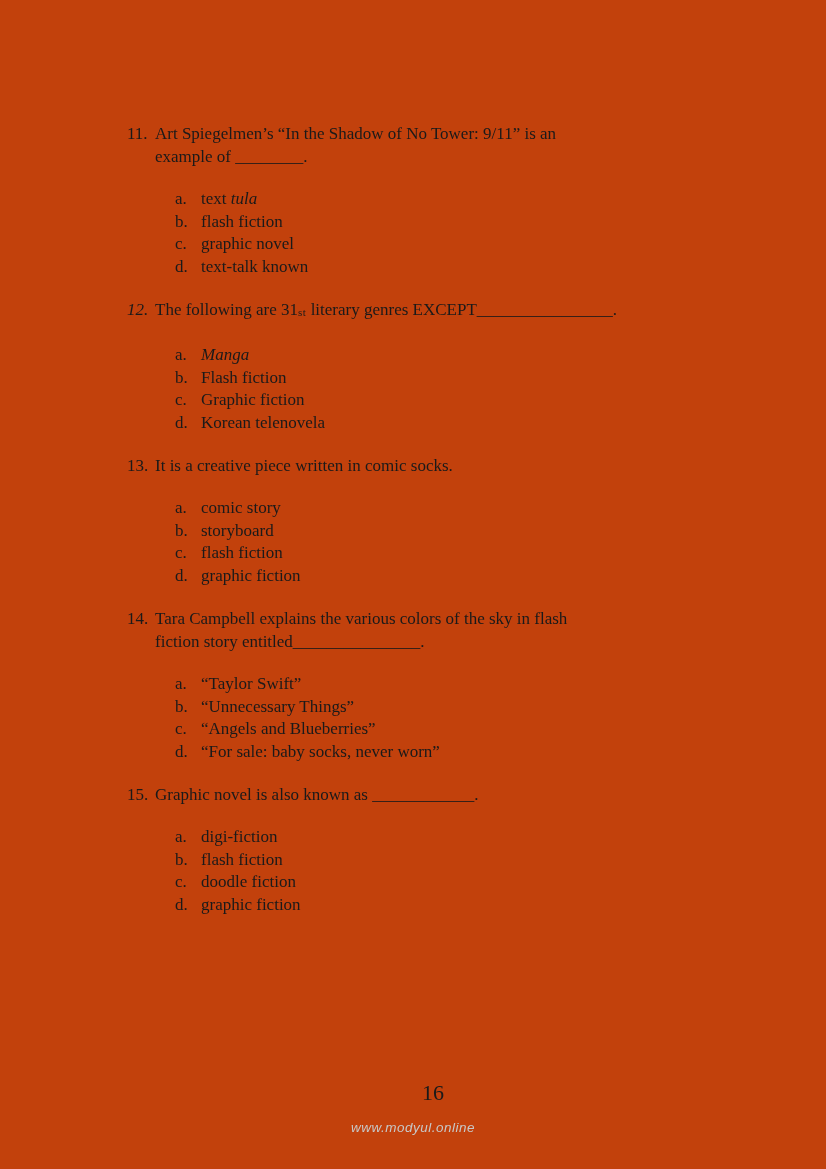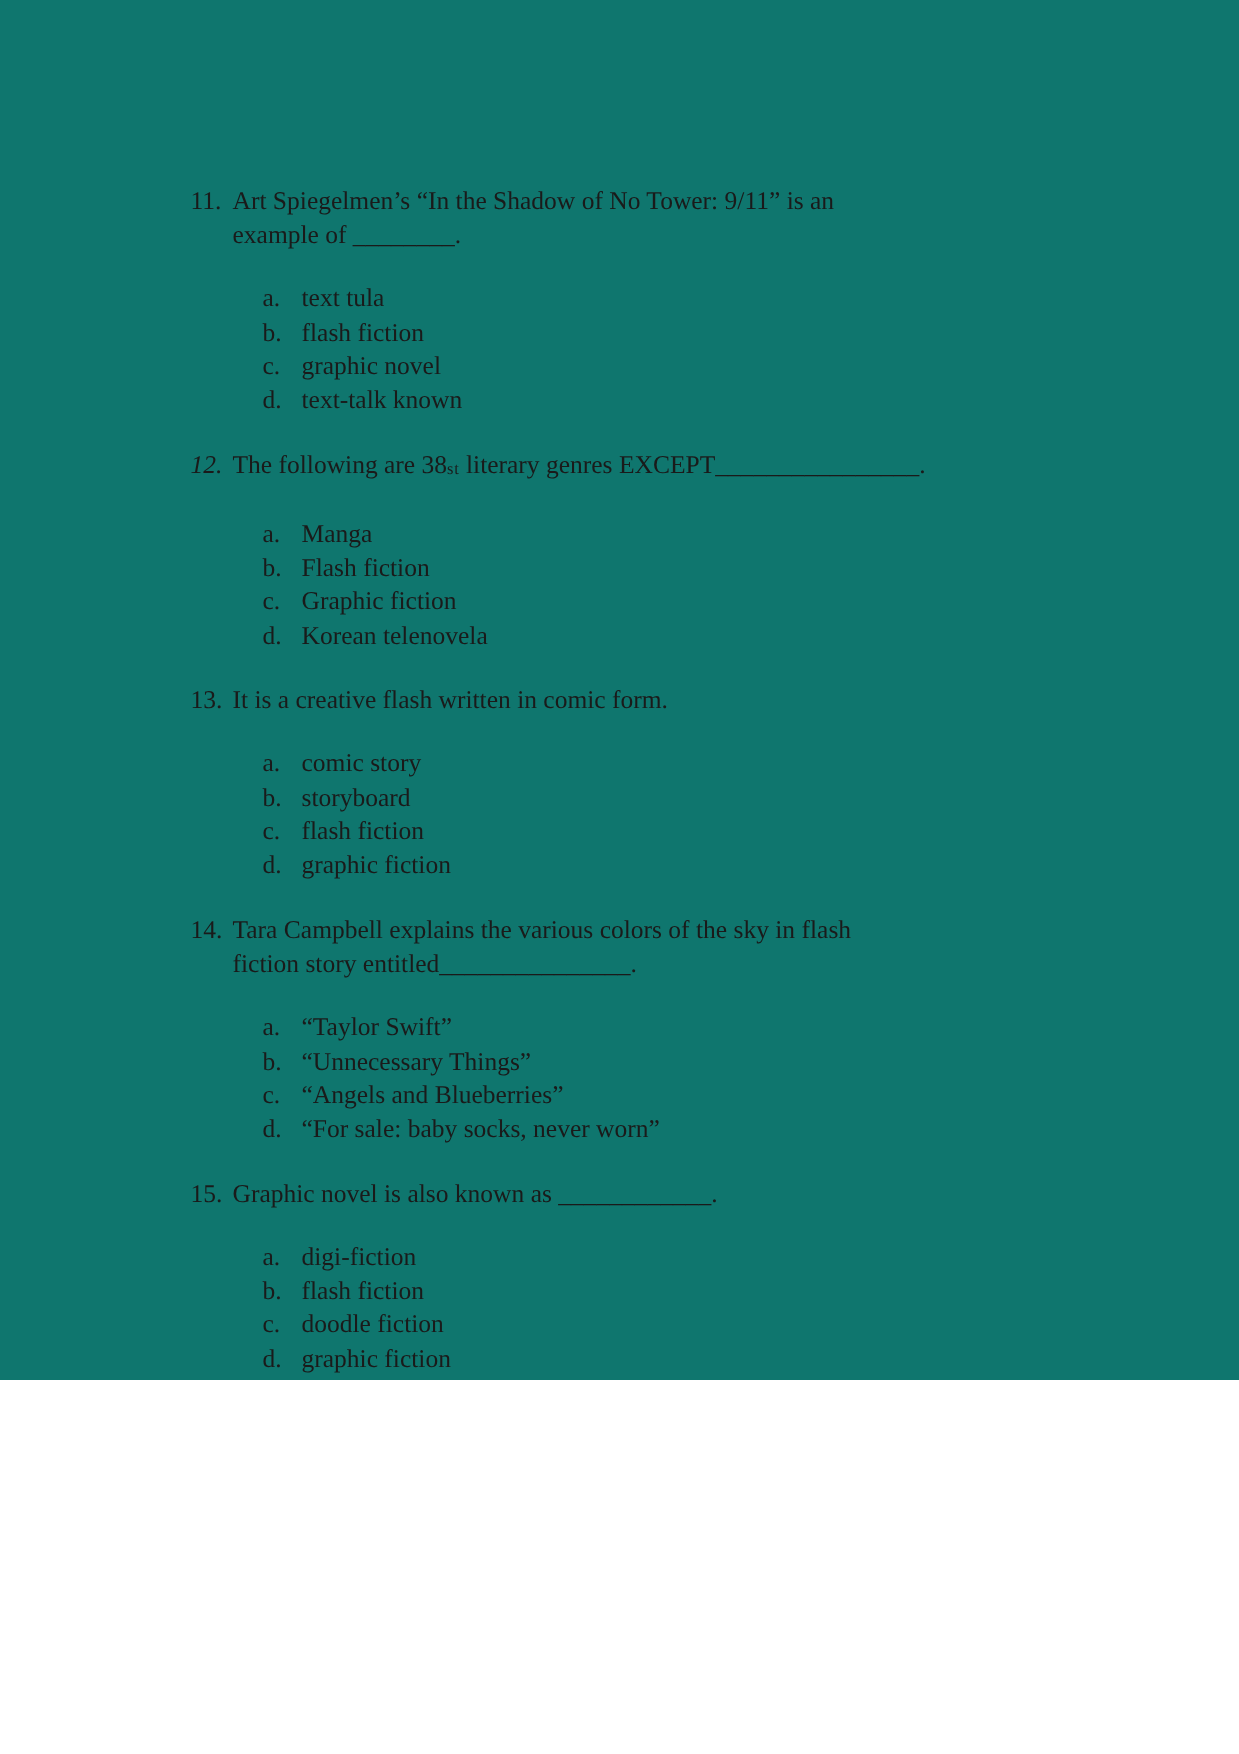--- a/index.html
+++ b/index.html
@@ -3,22 +3,22 @@
 <meta charset="utf-8">
 <style>
   html, body {
     margin: 0;
     padding: 0;
     background: #ffffff;
   }
   .page {
     position: relative;
     width: 826px;
-    height: 920px;
-    background: #0f766e;
+    height: 1169px;
+    background: #c2410c;
     font-family: "Liberation Serif", serif;
     color: #1a1a1a;
     overflow: hidden;
   }
   .content {
     position: absolute;
     left: 127px;
     top: 122px;
     width: 600px;
   }
@@ -49,20 +49,21 @@
   }
   .options li {
     line-height: 22.5px;
     white-space: nowrap;
   }
   .letter {
     display: inline-block;
     width: 26px;
   }
   .it {
+    font-style: italic;
   }
   .small-st {
     font-size: 11px;
     vertical-align: -1px;
     letter-spacing: 0.5px;
   }
   .page-number {
     position: absolute;
     top: 1080px;
     left: 0;
@@ -109,42 +110,42 @@
           <li>
             <span class="letter">d.</span><span>text-talk known</span>
           </li>
         </ul>
       </div>
     </div>
 
     <div class="question">
       <span class="qnum italic">12.</span>
       <div class="qbody">
-        <div class="qline"><span>The following are 38</span><span class="small-st">st</span><span> literary genres EXCEPT________________.</span></div>
+        <div class="qline"><span>The following are 31</span><span class="small-st">st</span><span> literary genres EXCEPT________________.</span></div>
         <ul class="options">
           <li>
             <span class="letter">a.</span><span class="it">Manga</span>
           </li>
           <li>
             <span class="letter">b.</span><span>Flash fiction</span>
           </li>
           <li>
             <span class="letter">c.</span><span>Graphic fiction</span>
           </li>
           <li>
             <span class="letter">d.</span><span>Korean telenovela</span>
           </li>
         </ul>
       </div>
     </div>
 
     <div class="question">
       <span class="qnum">13.</span>
       <div class="qbody">
-        <div class="qline">It is a creative flash written in comic form.</div>
+        <div class="qline">It is a creative piece written in comic socks.</div>
         <ul class="options">
           <li>
             <span class="letter">a.</span><span>comic story</span>
           </li>
           <li>
             <span class="letter">b.</span><span>storyboard</span>
           </li>
           <li>
             <span class="letter">c.</span><span>flash fiction</span>
           </li>

